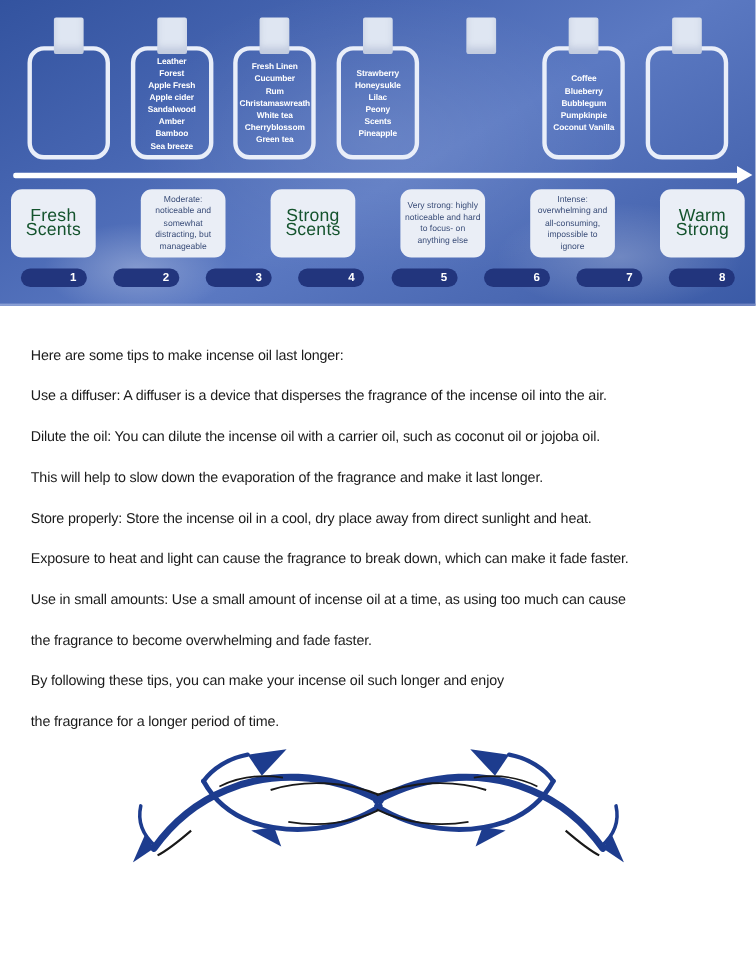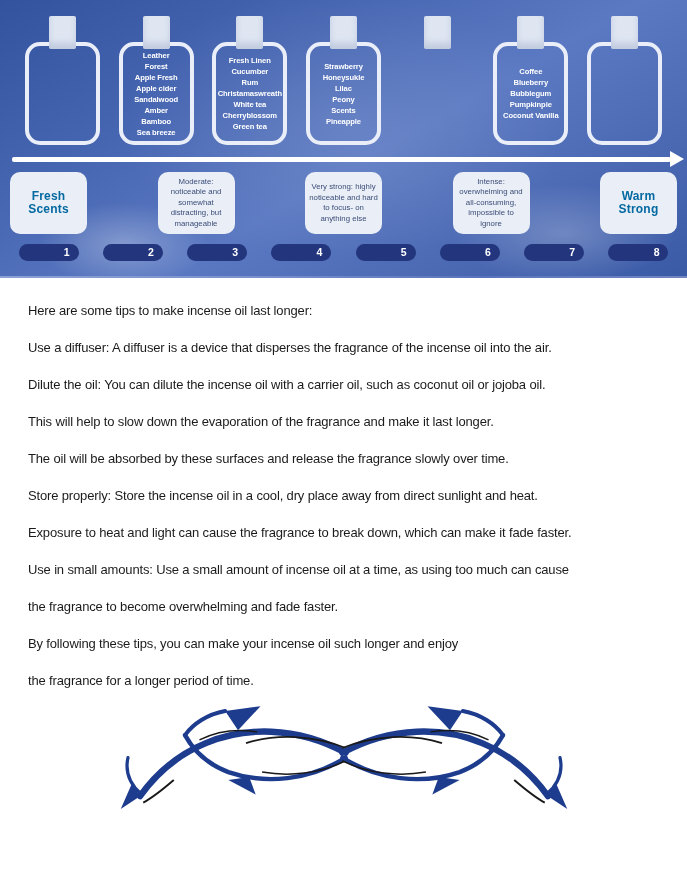--- a/index.html
+++ b/index.html
@@ -23,33 +23,33 @@
   .scents{color:#ffffff;font-weight:bold;font-size:7.6px;line-height:11px;text-align:center;letter-spacing:-.1px;width:70px;}
 
   .scale-arrow{position:relative;margin:12px 16px 0 12px;height:5px;background:#ffffff;border-radius:2px;}
   .scale-arrow::after{content:"";position:absolute;right:-13px;top:-6px;width:0;height:0;
     border-left:14px solid #ffffff;border-top:8.5px solid transparent;border-bottom:8.5px solid transparent;}
 
   .cards-row{display:flex;justify-content:space-between;padding:0 10px;margin-top:10px;}
   .scale-card{box-sizing:border-box;width:77px;height:62px;background:#eaeef6;border-radius:10px;
     display:flex;align-items:center;justify-content:center;text-align:center;
     color:#3a4d78;font-size:7.8px;line-height:10.5px;padding:3px 4px;}
-  .scale-card.big{color:#0369a1;font-weight:bold;font-size:12px;line-height:13px;letter-spacing:.2px;}
+  .scale-card.big{color:#14532d;font-weight:normal;font-size:16px;line-height:13px;letter-spacing:.2px;}
 
   .pills-row{display:flex;justify-content:space-between;padding:0 10px;margin-top:10px;}
   .pill-slot{width:77px;display:flex;justify-content:center;}
   .level-pill{box-sizing:border-box;width:60px;height:17px;background:#22357d;border-radius:9px;
     color:#ffffff;font-size:10.5px;font-weight:bold;text-align:right;line-height:17px;padding-right:9px;}
 
   .strip{margin-top:15px;height:19px;display:flex;align-items:center;
     background:linear-gradient(90deg,#8ba0d5 0%,#7b92cd 35%,#5a74bc 70%,#7185c2 100%);text-decoration:underline;}
   .strip-caption{color:#1d3586;font-weight:bold;font-size:15px;letter-spacing:-.2px;padding-left:6px;}
 
   
-  .tips{padding:14px 0 0 28px;}
+  .tips{padding:14px 0 0 28px;margin-top:12px;}
   .tips>div{height:37px;line-height:37px;font-size:13px;color:#1b1b1b;letter-spacing:-.15px;white-space:nowrap;
     font-family:"Liberation Sans",sans-serif;}
 
   
   .flourish{width:687px;height:110px;display:flex;justify-content:center;align-items:center;margin-top:2px;}
 </style>
 </head>
 <body>
 
 <div class="banner">
@@ -124,20 +124,21 @@
         <div class="scents"></div>
       </div>
     </div>
   </div>
 
   <div class="scale-arrow"></div>
 
   <div class="cards-row">
     <div class="scale-card big">Fresh Scents</div>
     <div class="scale-card">Moderate: noticeable and somewhat distracting, but manageable</div>
+    <div class="scale-card big">Strong Scents</div>
     <div class="scale-card">Very strong: highly noticeable and hard to focus- on anything else</div>
     <div class="scale-card">Intense: overwhelming and all-consuming, impossible to ignore</div>
     <div class="scale-card big">Warm Strong</div>
   </div>
 
   <div class="pills-row">
     <div class="pill-slot">
         <div class="level-pill">1</div>
       </div>
     <div class="pill-slot">
@@ -166,21 +167,20 @@
   <div class="strip">
     <span class="strip-caption">Concentration level</span>
   </div>
 </div>
 
 <div class="tips">
     <div>Here are some tips to make incense oil last longer:</div>
     <div>Use a diffuser: A diffuser is a device that disperses the fragrance of the incense oil into the air.</div>
     <div>Dilute the oil: You can dilute the incense oil with a carrier oil, such as coconut oil or jojoba oil.</div>
     <div>This will help to slow down the evaporation of the fragrance and make it last longer.</div>
-    <div>The oil will be absorbed by these surfaces and release the fragrance slowly over time.</div>
     <div>Store properly: Store the incense oil in a cool, dry place away from direct sunlight and heat.</div>
     <div>Exposure to heat and light can cause the fragrance to break down, which can make it fade faster.</div>
     <div>Use in small amounts: Use a small amount of incense oil at a time, as using too much can cause</div>
     <div>the fragrance to become overwhelming and fade faster.</div>
     <div>By following these tips, you can make your incense oil such longer and enjoy</div>
     <div>the fragrance for a longer period of time.</div>
   </div>
 
 <div class="flourish">
   <svg width="660" height="106" viewBox="0 0 660 132">

